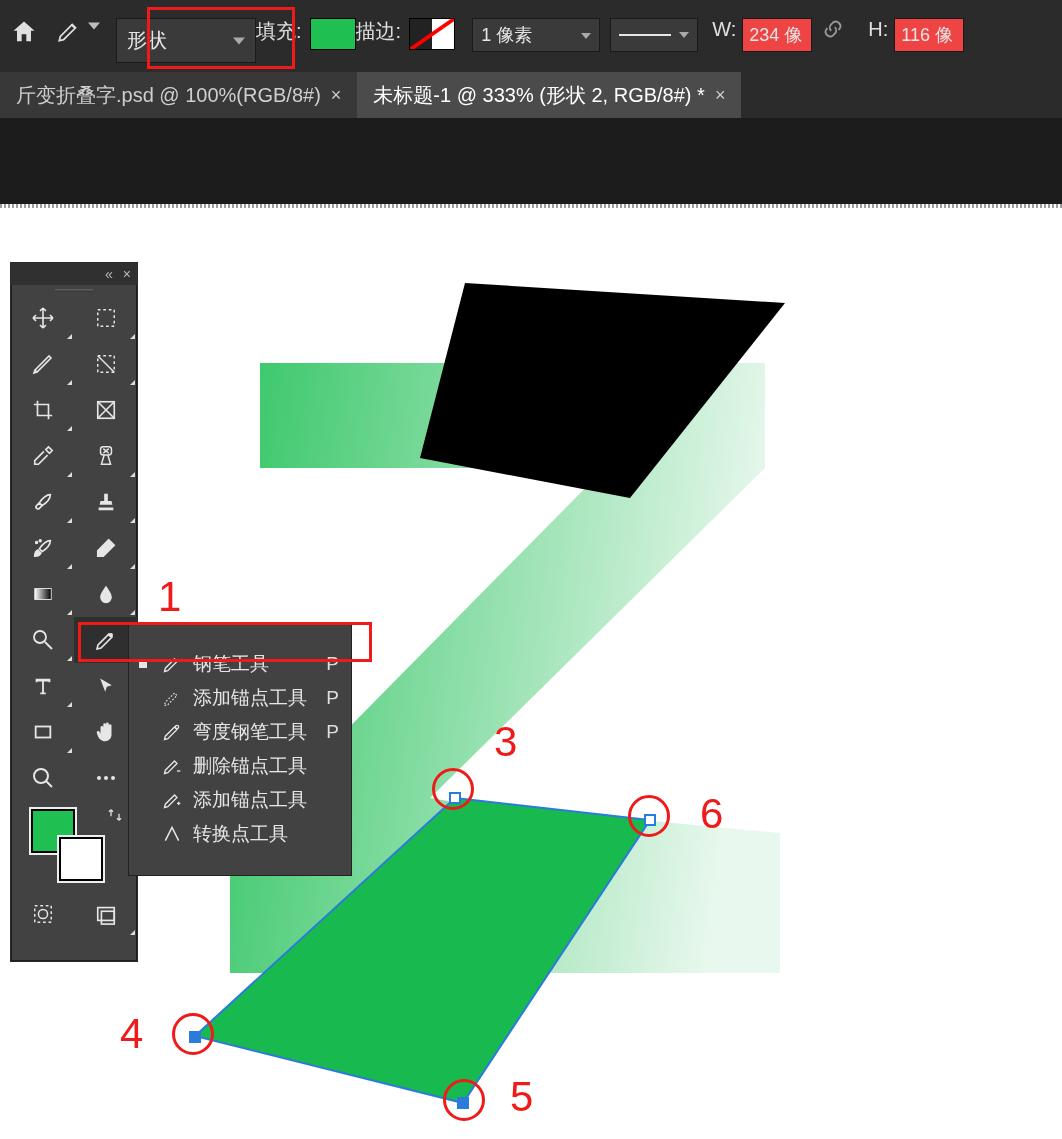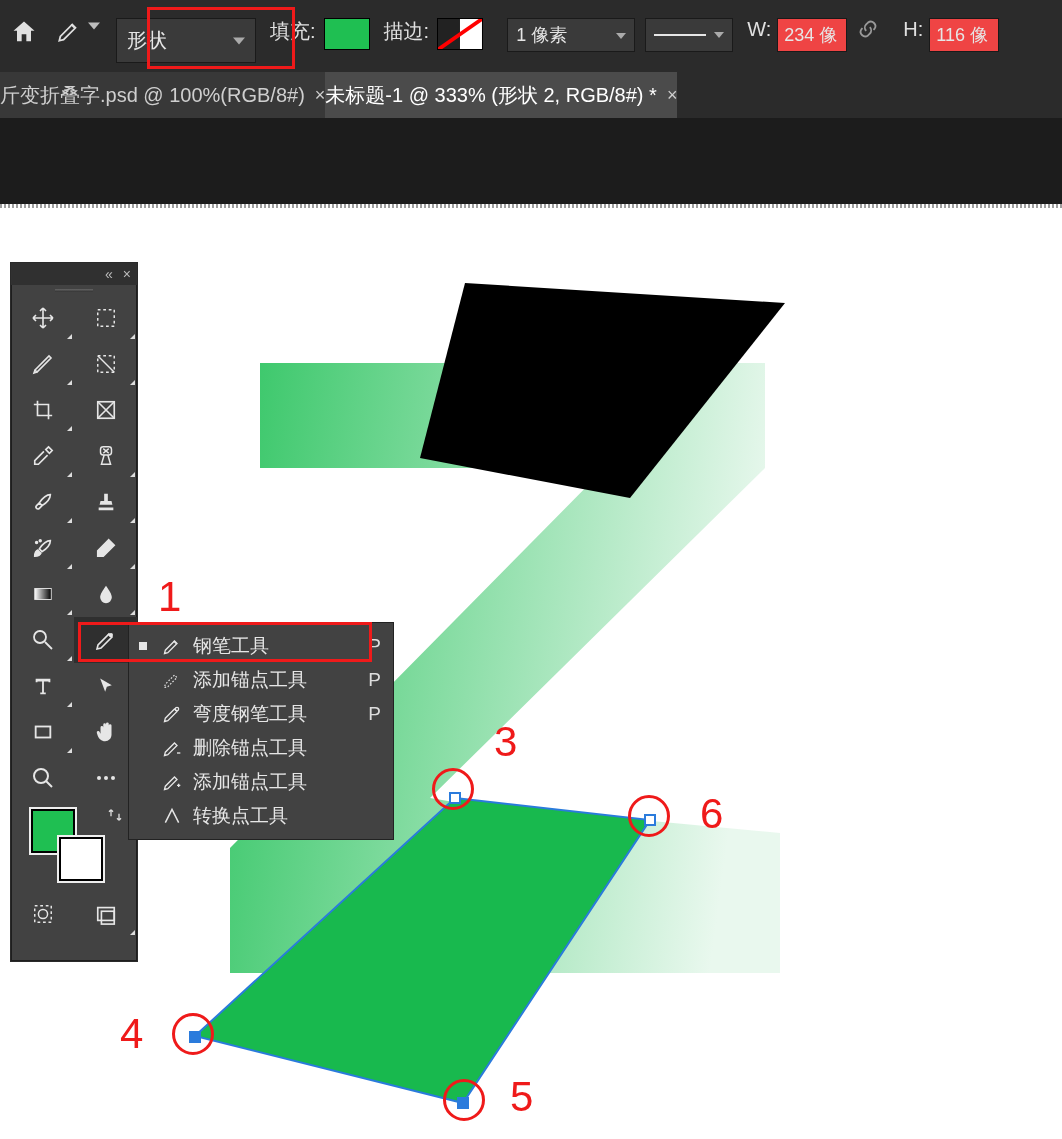--- a/index.html
+++ b/index.html
@@ -5,38 +5,38 @@
   * { margin:0; padding:0; box-sizing:border-box; font-family:"Microsoft YaHei","PingFang SC",Arial,sans-serif; }
   body { background:#ffffff; width:1062px; height:1139px; overflow:hidden; position:relative; }
 
   
   .optbar { position:absolute; left:0; top:0; width:1062px; height:72px; background:#2b2b2b; display:flex; align-items:flex-start; padding-top:18px; }
   .home-ic { margin-left:10px; margin-right:18px; color:#e0e0e0; }
   .pen-mini { margin-right:6px; color:#e0e0e0; }
   .dd-caret { margin-right:16px; color:#bdbdbd; }
   .mode-select { width:140px; height:45px; background:#3a3a3a; border:1px solid #1a1a1a; color:#e6e6e6; display:flex; align-items:center; justify-content:space-between; padding:0 10px; font-size:20px; }
   .mode-caret { color:#aaa; }
-  .lbl { color:#e0e0e0; font-size:20px; margin-left:14px; margin-right:8px; }
+  .lbl { color:#e0e0e0; font-size:20px; margin-right:8px; }
   .fill-sw { width:46px; height:32px; background:#1fbf52; border:1px solid #000; }
   .stroke-sw { width:46px; height:32px; background:#333; border:1px solid #000; position:relative; overflow:hidden; }
   .stroke-sw svg { position:absolute; inset:0; }
   .stroke-w { width:128px; height:34px; background:#3a3a3a; border:1px solid #1a1a1a; color:#e6e6e6; display:flex; align-items:center; justify-content:space-between; padding:0 8px; font-size:18px; }
   .stroke-style { width:88px; height:34px; background:#3a3a3a; border:1px solid #1a1a1a; margin-left:10px; display:flex; align-items:center; justify-content:space-between; padding:0 8px; }
   .stroke-line { height:2px; width:52px; background:#e6e6e6; }
   .dimlbl { color:#e0e0e0; font-size:20px; margin-left:14px; margin-right:6px; }
   .dimfield { width:70px; height:34px; background:#ef4444; border:1px solid #1a1a1a; color:#e6e6e6; font-size:18px; display:flex; align-items:center; padding:0 6px; overflow:hidden; white-space:nowrap; }
   .link-ic { margin:0 10px; color:#999; }
 
   
   .ann2-box { position:absolute; left:147px; top:7px; width:148px; height:62px; border:3px solid #ef1a1a; pointer-events:none; }
   .ann2-num { position:absolute; left:202px; top:115px; color:#ef1a1a; font-size:42px; font-weight:400; }
 
   
   .tabs { position:absolute; left:0; top:72px; width:1062px; height:46px; background:#2b2b2b; display:flex; }
-  .tab { height:46px; display:flex; align-items:center; padding:0 0; color:#cfcfcf; font-size:20px; gap:10px; }
+  .tab { height:46px; display:flex; align-items:center; padding:0 16px; color:#cfcfcf; font-size:20px; gap:10px; }
   .tab.inactive { background:#383838; }
   .tab.active { background:#4b4b4b; color:#ffffff; }
   .tab .close { color:#cfcfcf; font-size:18px; }
 
   
   .docgap { position:absolute; left:0; top:118px; width:1062px; height:86px; background:#1c1c1c; }
   
   .dashrow { position:absolute; left:0; top:204px; width:1062px; height:4px; background:repeating-linear-gradient(90deg,#9e9e9e 0 2px,transparent 2px 4px); }
 
   
@@ -48,21 +48,21 @@
   .toolgrid { display:grid; grid-template-columns:1fr 1fr; }
   .tcell { height:46px; display:flex; align-items:center; justify-content:center; color:#e6e6e6; position:relative; }
   .tcell.sel { background:#2f2f2f; }
   .corner { position:absolute; right:2px; bottom:2px; width:0;height:0;border-left:5px solid transparent;border-bottom:5px solid #ddd; }
   .swatches { position:relative; height:90px; }
   .fgsw { position:absolute; left:20px; top:8px; width:44px; height:44px; background:#1fbf52; border:2px solid #000; outline:2px solid #eee; }
   .bgsw { position:absolute; left:48px; top:36px; width:44px; height:44px; background:#fff; border:2px solid #000; outline:2px solid #eee; }
   .miniswap { position:absolute; left:96px; top:6px; color:#ddd; }
 
   
-  .flyout { position:absolute; left:128px; top:622px; width:266px; background:#424242; border:1px solid #222; padding:6px 0; }
+  .flyout { position:absolute; left:128px; top:622px; width:224px; background:#424242; border:1px solid #222; padding:24px 0; }
   .flyrow { display:flex; align-items:center; height:34px; padding:0 12px 0 30px; color:#e6e6e6; font-size:19px; position:relative; }
   .flyrow .dot { position:absolute; left:10px; width:8px; height:8px; background:#e6e6e6; }
   .flyrow .ic { width:26px; display:flex; justify-content:center; margin-right:8px; color:#e6e6e6; }
   .flyrow .sc { margin-left:auto; color:#ddd; }
 
   
   .ann1-box { position:absolute; left:78px; top:622px; width:294px; height:40px; border:3px solid #ef1a1a; pointer-events:none; }
   .ann1-num { position:absolute; left:158px; top:573px; color:#ef1a1a; font-size:42px; }
 
   
@@ -104,21 +104,21 @@
   <span class="lbl">填充:</span>
   <div class="fill-sw"></div>
   <span class="lbl">描边:</span>
   <div class="stroke-sw">
     <svg viewBox="0 0 46 32">
         <rect width="46" height="32" fill="#fff"></rect>
         <rect x="0" y="0" width="23" height="32" fill="#222"></rect>
         <line x1="0" y1="32" x2="46" y2="0" stroke="#ff0000" stroke-width="4"></line>
       </svg>
   </div>
-  <div class="stroke-w" style="margin-left:24px">
+  <div class="stroke-w" style="margin-left:17px">
     <span>1 像素</span>
     <span style="color:#aaa">
       <svg width="10" height="10" viewBox="0 0 10 10" fill="currentColor">
           <path d="M0 2h10L5 8z"></path>
         </svg>
     </span>
   </div>
   <div class="stroke-style">
     <div class="stroke-line"></div>
     <span style="color:#aaa">

